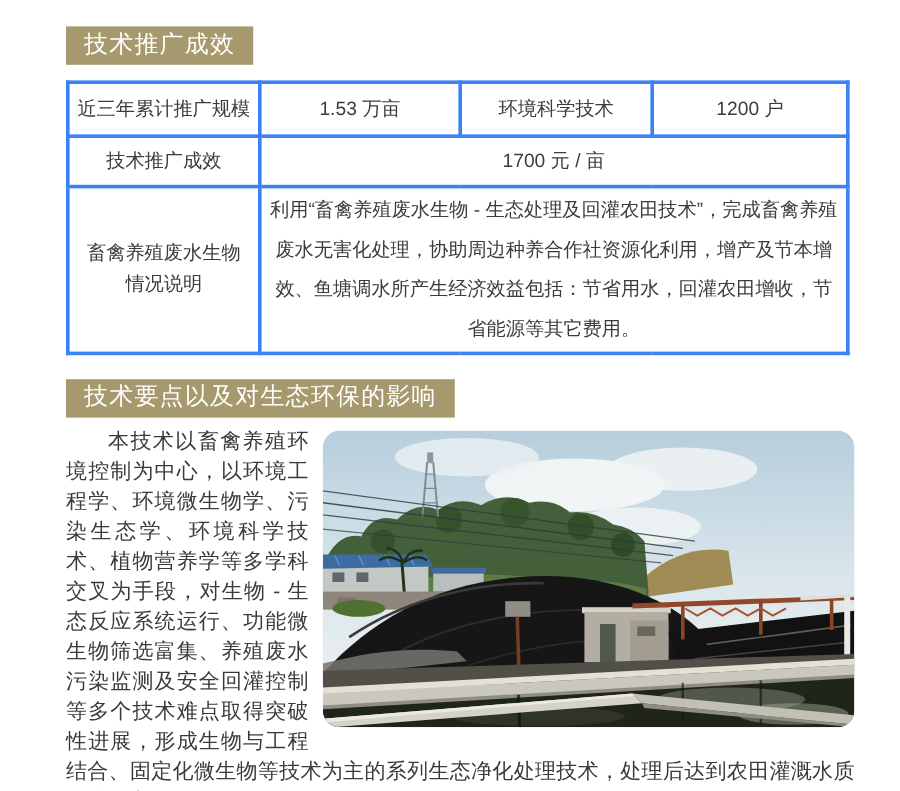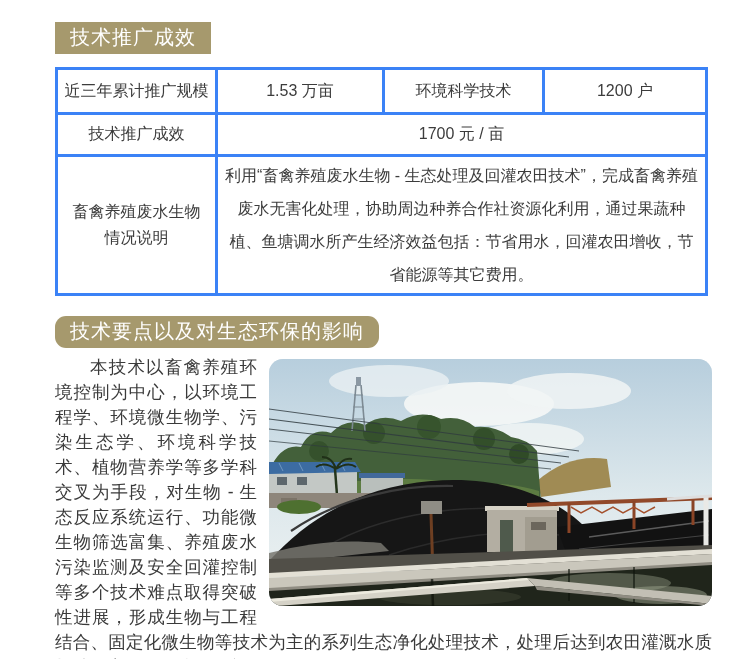--- a/index.html
+++ b/index.html
@@ -16,21 +16,21 @@
   .section-header {
     display: inline-block;
     background: #a6996d;
     color: #ffffff;
     font-size: 20px;
     letter-spacing: 1px;
     padding: 5px 15px 6px 15px;
     line-height: 21px;
   }
   .hdr1 { margin-bottom: 13px; }
-  .hdr2 { margin-top: 20px; margin-bottom: 7px; border-radius: 11px; }
+  .hdr2 { margin-top: 20px; margin-bottom: 7px; }
 
   table.promo {
     border-collapse: collapse;
     width: 650px;
     table-layout: fixed;
   }
   table.promo td {
     border: 3px solid #3b82f6;
     font-size: 16px;
     color: #3c3c3c;
@@ -99,21 +99,21 @@
     </tr>
     <tr class="r2">
       <td>技术推广成效</td>
       <td colspan="3">1700 元 / 亩</td>
     </tr>
     <tr class="r3">
       <td class="lbl2line">
         <div>畜禽养殖废水生物</div>
         <div>情况说明</div>
       </td>
-      <td colspan="3" class="desc">利用“畜禽养殖废水生物 - 生态处理及回灌农田技术”，完成畜禽养殖废水无害化处理，协助周边种养合作社资源化利用，通过果蔬种植、鱼塘调水所产生经济效益包括：节省用水，回灌农田增收，节省能源等其它费用。</td>
+      <td colspan="3" class="desc">利用“畜禽养殖废水生物 - 生态处理及回灌农田技术”，完成畜禽养殖废水无害化处理，协助周边种养合作社资源化利用，增产及节本增效、鱼塘调水所产生经济效益包括：节省用水，回灌农田增收，节省能源等其它费用。</td>
     </tr>
   </tbody>
     </table>
 
   <div class="section-header hdr2">
     <span>技术要点以及对生态环保的影响</span>
   </div>
 
   <div class="body-text">
     <div class="photo-wrap">

